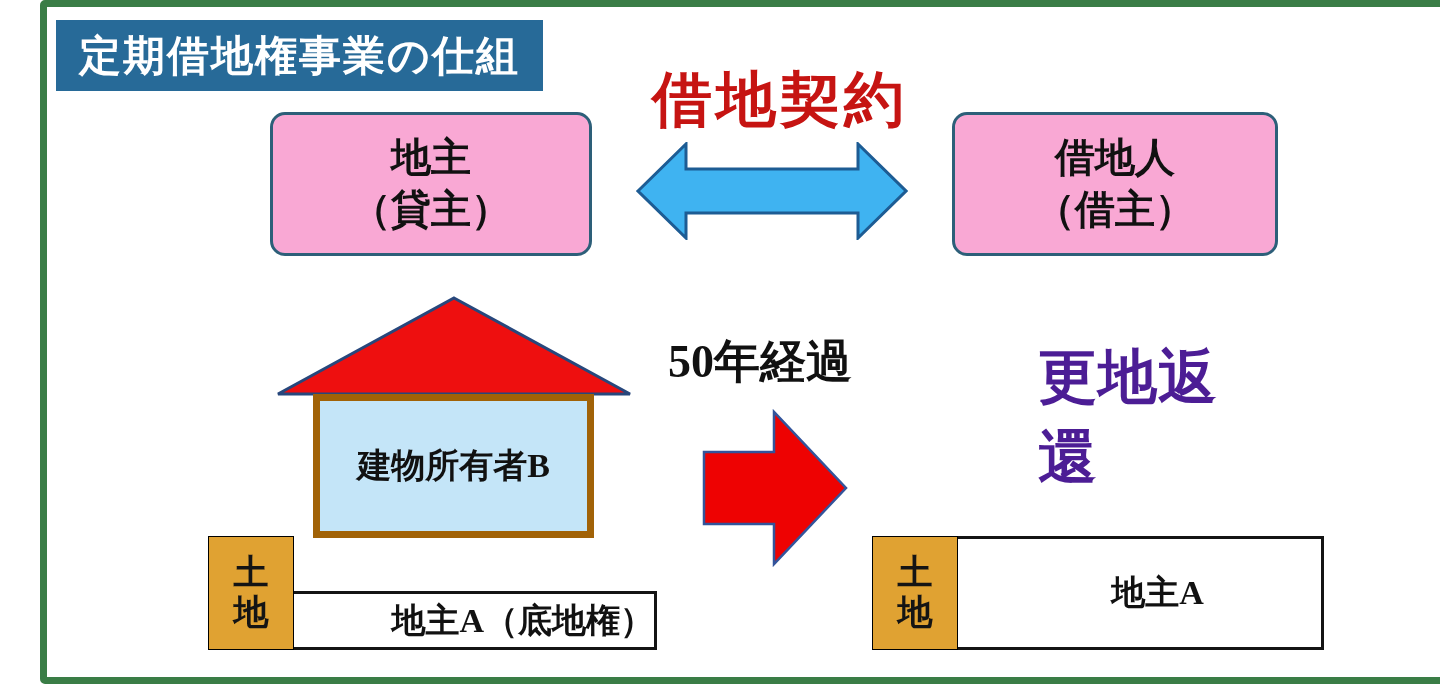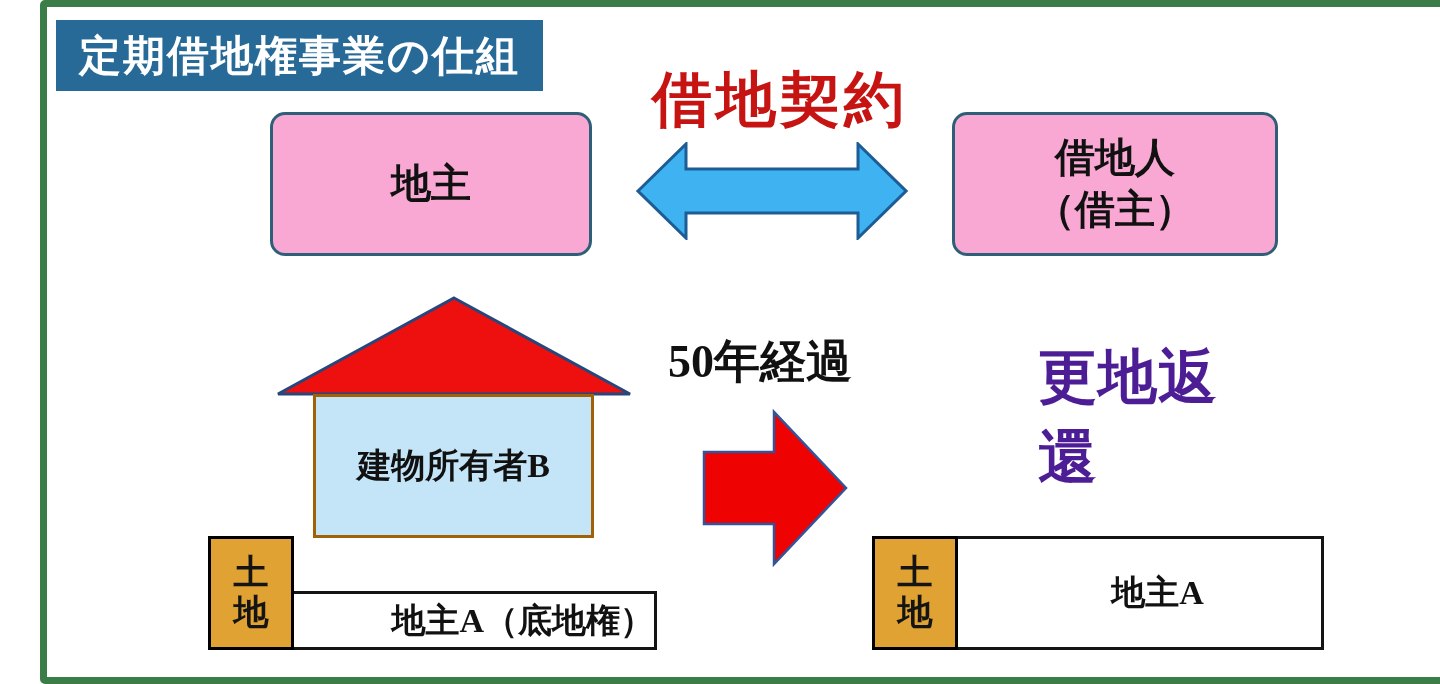--- a/index.html
+++ b/index.html
@@ -55,42 +55,42 @@
   .party-box.landlord { left: 230px; top: 112px; }
   .party-box.tenant   { left: 912px; top: 112px; width: 326px; }
 
   .double-arrow { left: 596px; top: 142px; }
   .roof { left: 234px; top: 294px; }
   .right-arrow { left: 658px; top: 408px; }
 
   .house-body {
     left: 273px; top: 394px; width: 281px; height: 144px;
     background: #c4e5f8;
-    border: 3px solid #a16207;
+    border: 7px solid #a16207;
     display: flex; align-items: center; justify-content: center;
     font-weight: 900; font-size: 34px; color: #111111;
   }
 
   .elapsed-label {
     left: 628px; top: 334px; width: 240px; height: 55px;
     display: flex; align-items: center;
     font-weight: 700; font-size: 46px; color: #111111;
   }
 
   .return-label {
     left: 998px; top: 436px; width: 225px; height: 62px;
     display: flex; align-items: flex-end; justify-content: center;
     font-weight: 900; font-size: 59px; color: #4c1d95;
     letter-spacing: 1px;
   }
 
   .land-cell {
     width: 86px; height: 114px;
     background: #e0a232;
-    border: 3px solid #000000;
+    border: 1px solid #000000;
     display: flex; align-items: center; justify-content: center;
     z-index: 2;
   }
   .land-cell .vtext {
     width: 40px;
     font-weight: 900; font-size: 35px; color: #141414;
     line-height: 1.15; text-align: center;
     word-break: break-all;
   }
   .land-cell.before { left: 168px; top: 536px; }
@@ -116,20 +116,21 @@
   <div class="abs title-box">
     <span>定期借地権事業の仕組</span>
   </div>
 
   <div class="abs contract-label">
     <span>借地契約</span>
   </div>
 
   <div class="abs party-box landlord">
     <span>地主</span>
+    <span>（貸主）</span>
   </div>
 
   <svg class="abs double-arrow" width="272" height="98" viewBox="0 0 272 98">
     <polygon points="2,49 50,2 50,27 222,27 222,2 270,49 222,96 222,71 50,71 50,96" stroke="#1d5c94" stroke-width="3" stroke-linejoin="miter" fill="#3fb3f1"></polygon>
   </svg>
 
   <div class="abs party-box tenant">
     <span>借地人</span>
     <span>（借主）</span>
   </div>

